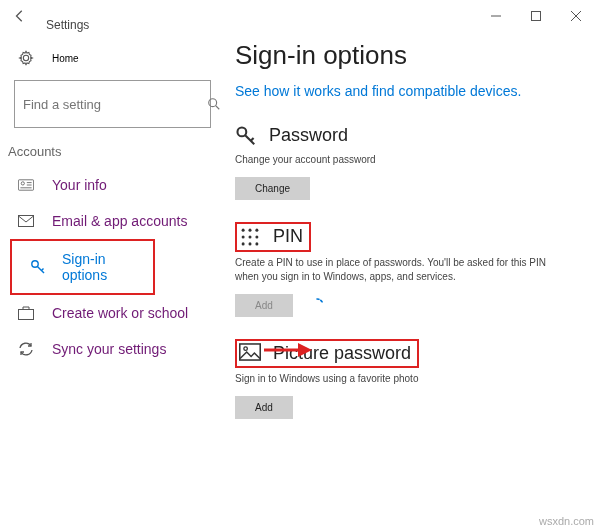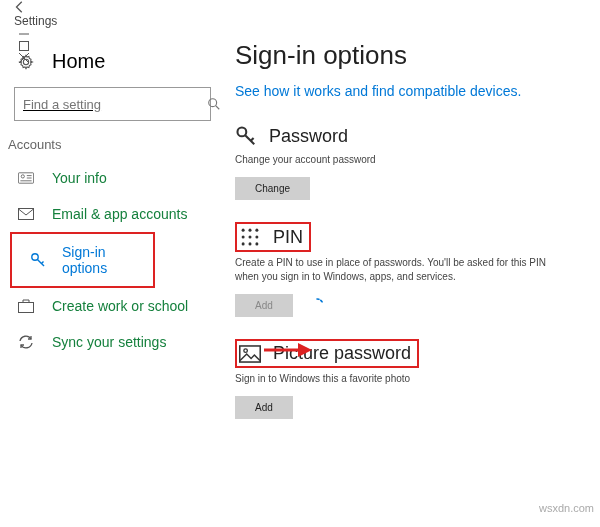--- a/index.html
+++ b/index.html
@@ -1,51 +1,51 @@
 <!DOCTYPE html>
 <html><head>
 <meta charset="utf-8">
 <style>
 * { box-sizing: border-box; margin: 0; padding: 0; font-family: "Segoe UI", Arial, sans-serif; }
 body { width: 600px; height: 527px; background: #fff; position: relative; overflow: hidden; }
 
-.titlebar { height: 32px; display: flex; align-items: flex-start; padding: 0 4px; flex-direction: column; }
+.titlebar { height: 32px; display: flex; align-items: flex-end; padding: 0 4px; }
 .titlebar .back { width: 32px; height: 32px; display: flex; align-items:center; justify-content:center; color:#555; }
 .titlebar .title { font-size: 12px; color: #444; margin-left: 10px; }
 .titlebar .spacer { flex: 1; }
 .winbtn { width: 40px; height: 32px; display:flex; align-items:center; justify-content:center; color:#555; }
 
 .main { display:flex; height: calc(527px - 32px); }
 .sidebar { width: 225px; padding: 12px 0 0 0; }
-.home { display:flex; align-items:center; padding: 6px 18px 14px 18px; font-size: 20px; }
+.home { display:flex; align-items:center; padding: 6px 18px 14px 18px; font-size: 10px; }
 .home .icon { width:18px; margin-right: 16px; color:#555;}
-.search { margin: 0 14px 16px 14px; height: 34px; border:1px solid #999; display:flex; align-items:center;text-decoration:underline; }
+.search { margin: 0 14px 16px 14px; height: 48px; border:1px solid #999; display:flex; align-items:center; }
 .search input { border:0; outline:0; flex:1; padding:0 8px; font-size:13px; background:transparent; color:#555;}
 .search .sicon { width:28px; display:flex; align-items:center; justify-content:center; color:#777;}
 .group-label { font-size: 13px; color:#666; padding: 0 18px 8px 8px; }
-.nav-item { display:flex; align-items:center; padding: 10px 18px; font-size: 14px; color:#15803d; }
+.nav-item { display:flex; align-items:center; padding: 10px 18px; font-size: 14px; color:#701a75; }
 .nav-item .nicon { width:18px; margin-right:16px; color:#555; }
 .nav-item.active { color:#0078d7; }
 .nav-item.active .nicon { color:#0078d7; }
 .highlight { border:2px solid #d22; }
 .hl-side { margin: 0 70px 0 10px; }
 
 .content { flex:1; padding: 8px 28px 0 10px; overflow:hidden; }
 .content h1 { font-size: 26px; font-weight: 400; color:#222; margin-bottom: 12px; }
 .link { color:#0078d7; font-size: 14px; margin-bottom: 26px; display:block;}
-.section-h { display:flex; align-items:center; margin-bottom: 6px; }
+.section-h { display:flex; margin-bottom: 6px; }
 .section-h .sicn { width:24px; margin-right: 10px; color:#333; }
 .section-h .stitle { font-size: 18px; font-weight: 400; color:#222; }
 .desc { font-size: 10px; color:#444; margin-bottom: 10px; line-height: 1.4; }
 .btn { display:inline-block; background:#cfcfcf; border:0; padding: 6px 20px; font-size: 10px; color:#222; }
 .section { margin-bottom: 22px; }
 .hl-box { border:2px solid #d22; display:inline-flex; padding: 2px 6px 2px 2px; }
 .spinner { display:inline-block; margin-left:12px; vertical-align:middle;}
 .arrow { position:absolute; left:262px; top:340px; }
-.watermark { position:absolute; right:6px; bottom:13px; font-size:11px; color:#aaa;}
+.watermark { position:absolute; right:6px; bottom:0; font-size:11px; color:#aaa;}
 svg { display:block; }
 </style>
 </head>
 <body>
 
 <div class="titlebar">
   <div class="back">
     <svg width="14" height="14" viewBox="0 0 16 16">
         <path d="M10 2 L4 8 L10 14" stroke="#555" stroke-width="1.5" fill="none"></path>
       </svg>
@@ -208,21 +208,21 @@
           <span class="sicn">
               <svg width="22" height="18" viewBox="0 0 20 16">
                 <rect x="0.7" y="0.7" width="18.6" height="14.6" fill="none" stroke="#333" stroke-width="1.4"></rect>
                 <circle cx="6" cy="5" r="1.6" fill="none" stroke="#333" stroke-width="1.2"></circle>
                 <path d="M1 14 L7 8 L11 12 L14 9 L19 14" fill="none" stroke="#333" stroke-width="1.3"></path>
               </svg>
             </span>
           <span class="stitle">Picture password</span>
         </div>
       </div>
-      <div class="desc">Sign in to Windows this a favorite photo</div>
+      <div class="desc">Sign in to Windows using a favorite photo</div>
       <button class="btn">Add</button>
     </div>
   </div>
 </div>
 
 <svg class="arrow" width="50" height="20">
   <line x1="2" y1="10" x2="38" y2="10" stroke="#d22" stroke-width="3"></line>
   <polygon points="36,3 50,10 36,17" fill="#d22"></polygon>
 </svg>
 

